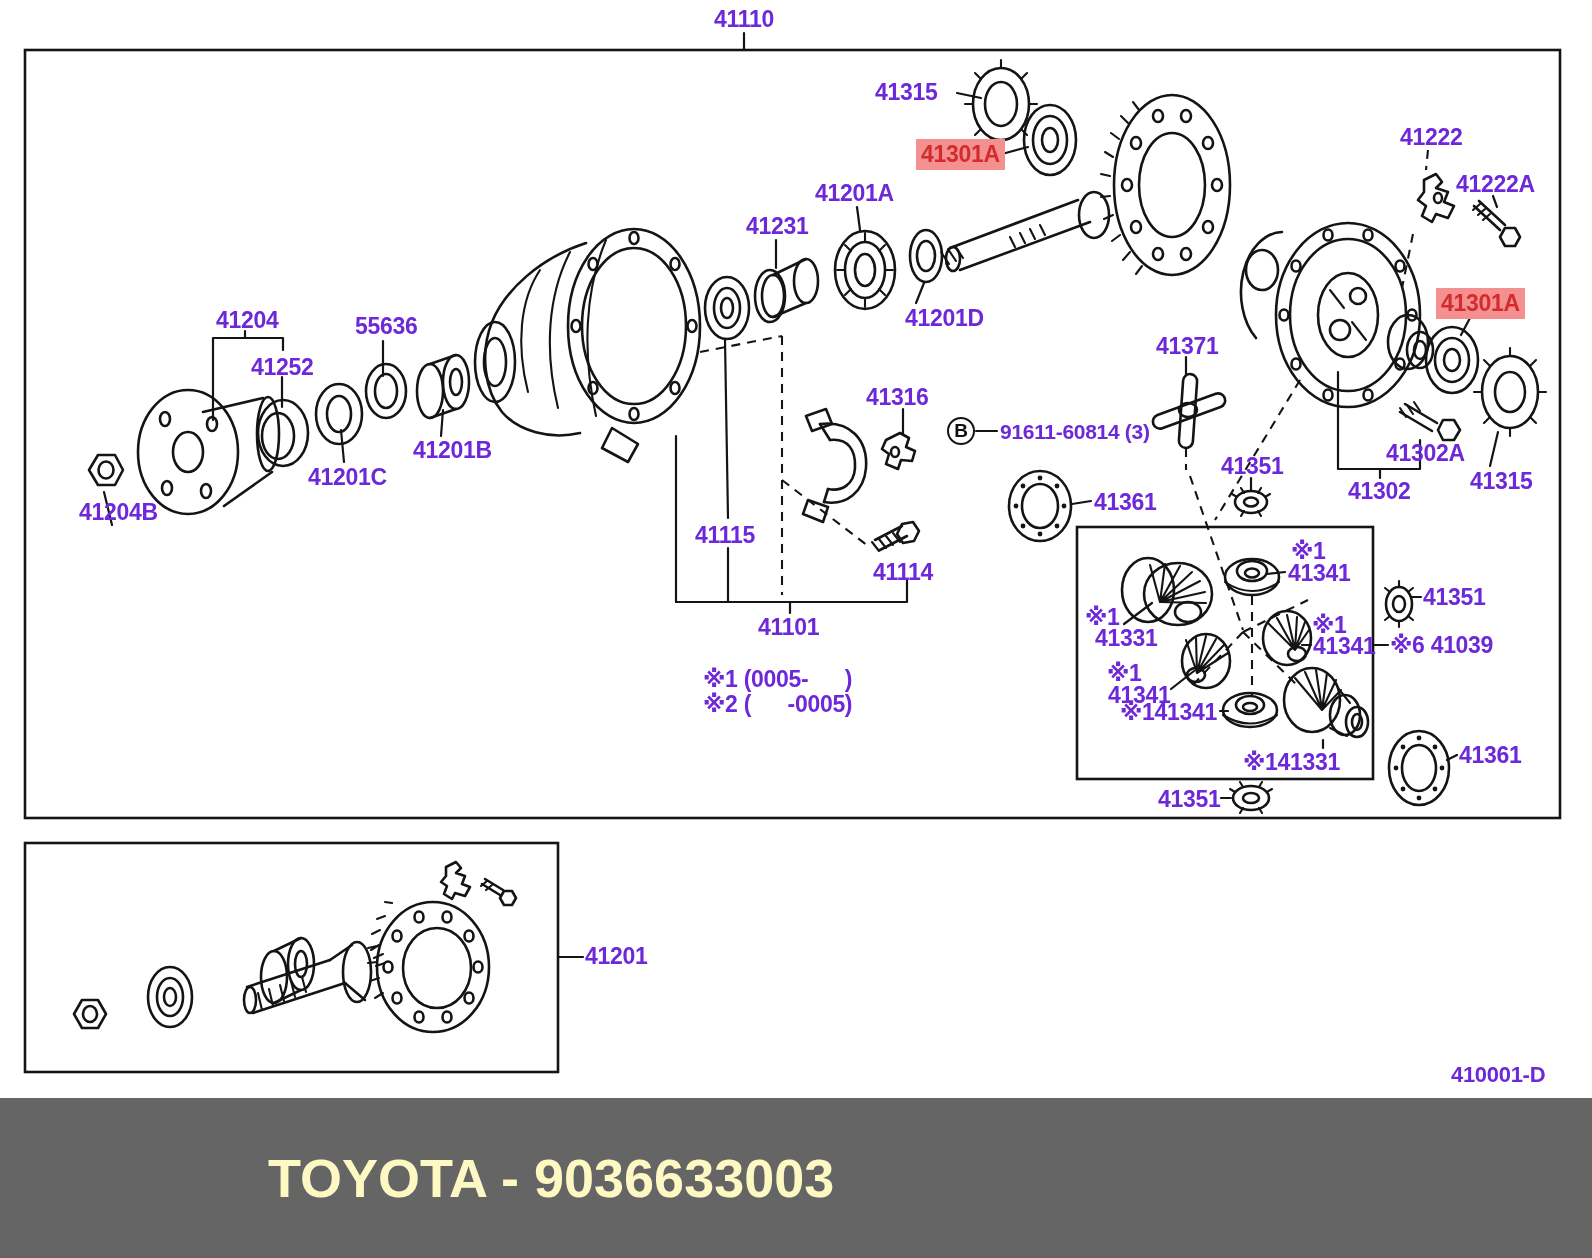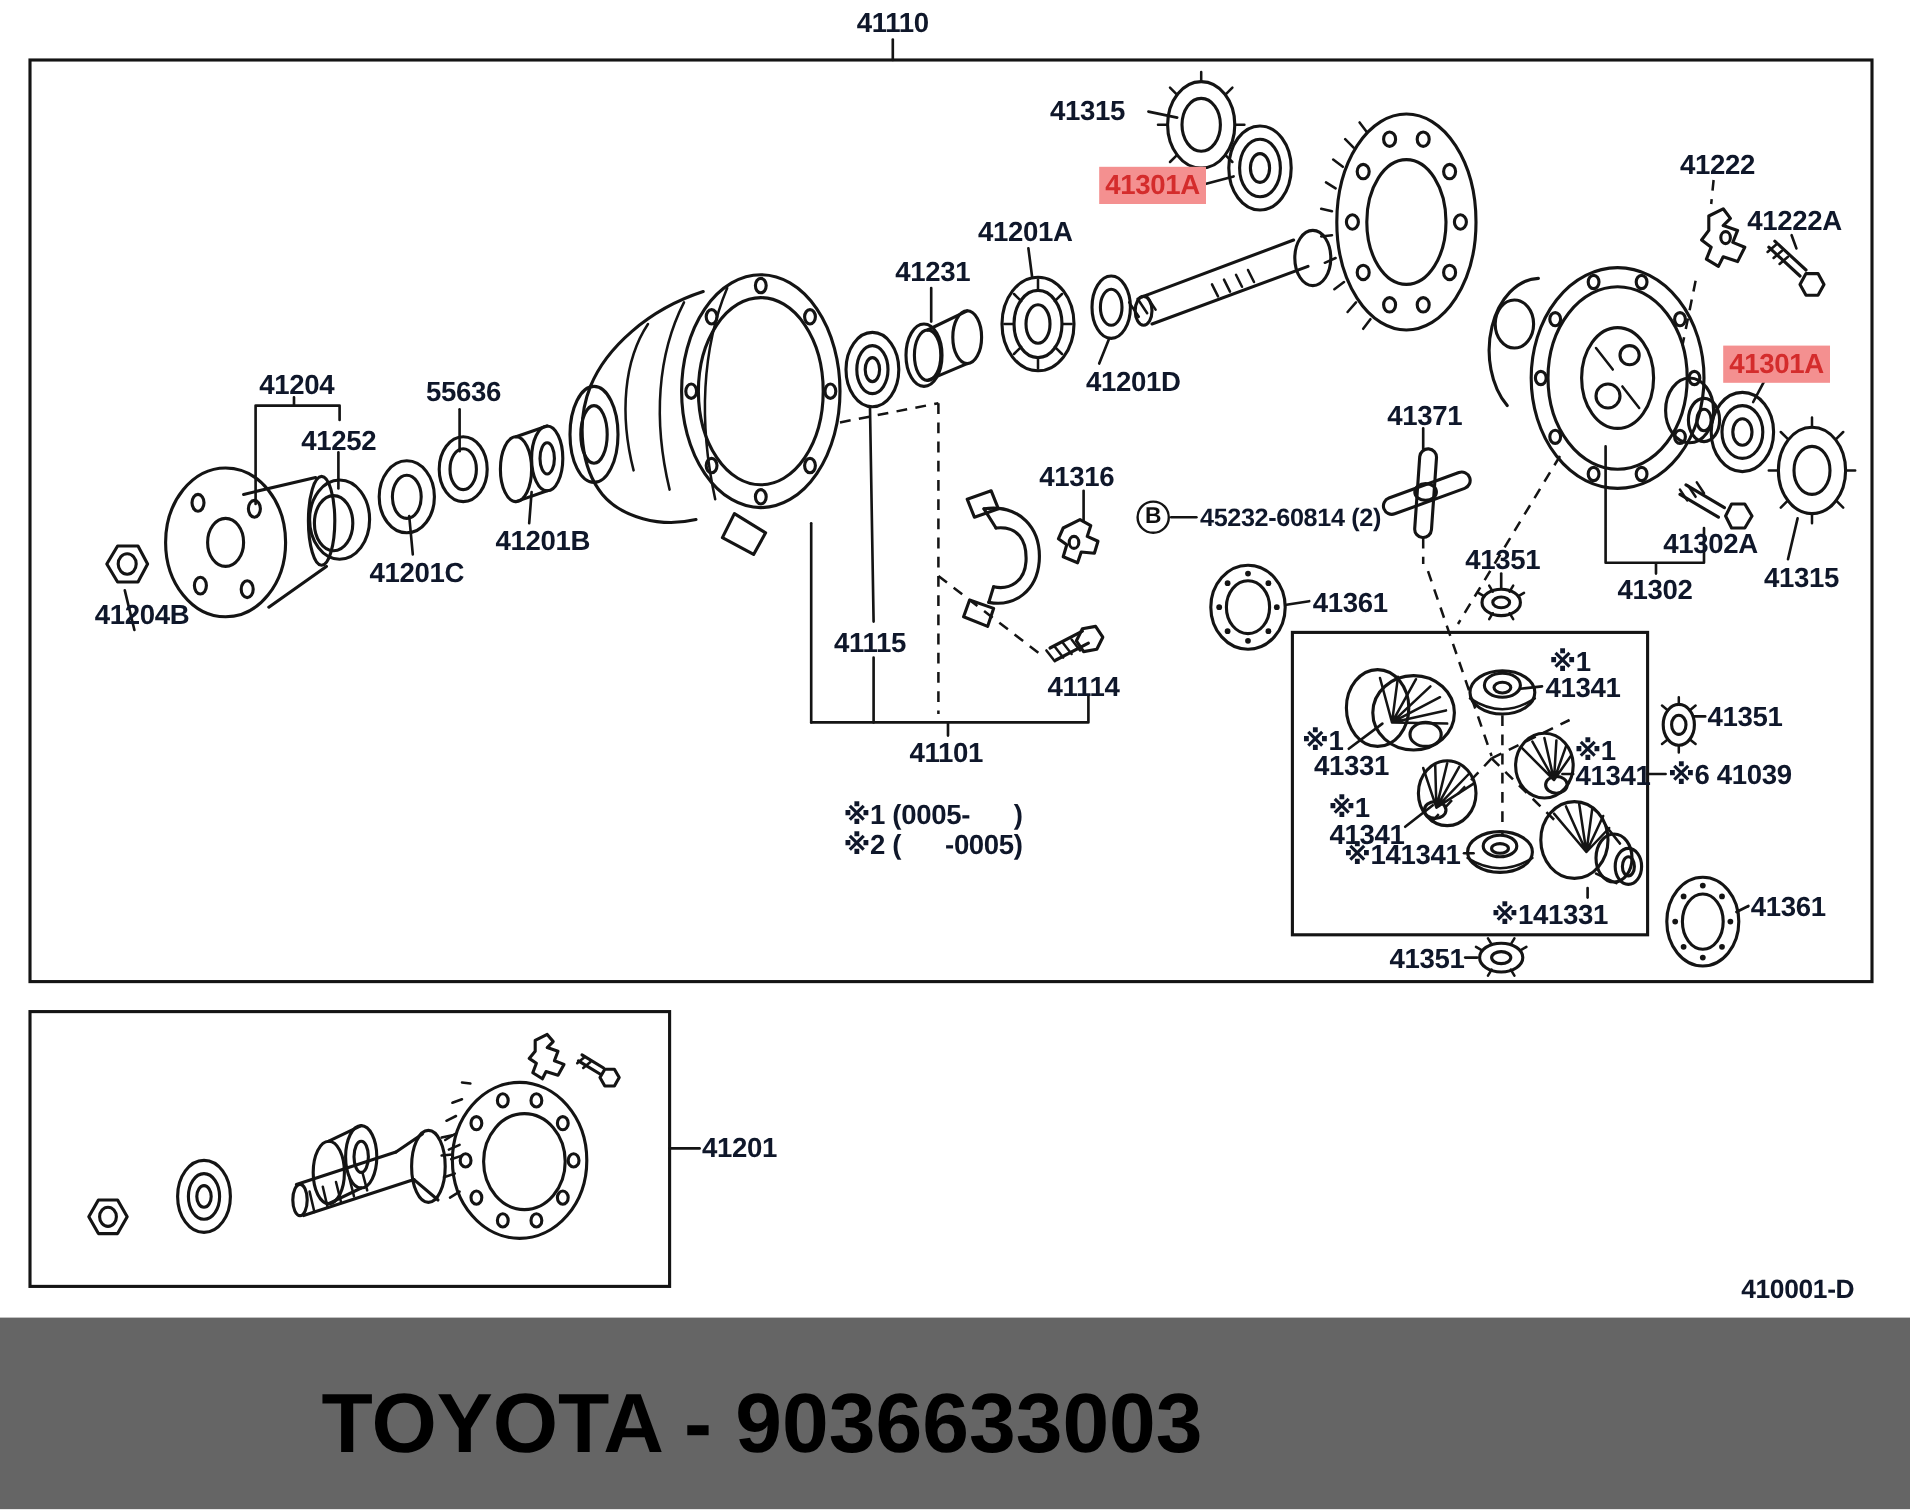--- a/index.html
+++ b/index.html
@@ -6,29 +6,29 @@
   .stage{position:relative;width:1592px;height:1258px;background:#ffffff;overflow:hidden;
          font-family:"Liberation Sans","DejaVu Sans",sans-serif;}
   svg{position:absolute;left:0;top:0;}
   .ln{stroke:#141414;fill:none;stroke-width:2.6;stroke-linecap:round;stroke-linejoin:round;}
   .thin{stroke-width:2.1;}
   .lead{stroke:#141414;fill:none;stroke-width:2.2;stroke-linecap:round;}
   .dash{stroke:#141414;fill:none;stroke-width:2.1;stroke-dasharray:9 7;}
   .box{stroke:#141414;fill:none;stroke-width:2.6;}
   .dot{fill:#141414;stroke:none;}
   #labels .plabel{position:absolute;font-weight:bold;font-size:23px;line-height:1.05;
-     color:#0f172a;letter-spacing:-0.3px;white-space:pre;}
+     color:#6d28d9;letter-spacing:-0.3px;white-space:pre;}
   #labels .plabel.hl{background:var(--hl-bg,#F49090);color:var(--hl-fg,#D42C2C);
      padding:3px 5px 4px 5px;}
   .badge-b{position:absolute;left:947px;top:417px;width:28px;height:28px;border:2.5px solid #141414;
      border-radius:50%;display:flex;align-items:center;justify-content:center;
      font-weight:bold;font-size:19px;color:#101010;background:#fff;box-sizing:border-box;}
   .footer{position:absolute;left:0;top:1098px;width:1592px;height:160px;background:var(--footer-bg,#656565);}
-  .footer span{position:absolute;top:53px;font-weight:bold;font-size:70px;line-height:1;
-     color:#000000;letter-spacing:0px;white-space:pre;}
+  .footer span{position:absolute;top:53px;font-weight:bold;font-size:54px;line-height:1;
+     color:#fef9c3;letter-spacing:0px;white-space:pre;}
   .footer .f-left{left:268px;}
   .footer .f-right{left:1008px;}
 </style>
 </head>
 <body>
 
 <div class="stage">
 
 <svg width="1592" height="1258" viewBox="0 0 1592 1258">
 
@@ -337,21 +337,21 @@
       <div class="plabel" style="left: 1456px; top: 172px;">41222A</div>
       <div class="plabel hl" style="left: 1436px; top: 288px;">41301A</div>
       <div class="plabel" style="left: 216px; top: 308px;">41204</div>
       <div class="plabel" style="left: 355px; top: 314px;">55636</div>
       <div class="plabel" style="left: 251px; top: 355px; text-align: right;">41252</div>
       <div class="plabel" style="left: 413px; top: 438px;">41201B</div>
       <div class="plabel" style="left: 308px; top: 465px;">41201C</div>
       <div class="plabel" style="left: 79px; top: 500px;">41204B</div>
       <div class="plabel" style="left: 1156px; top: 334px;">41371</div>
       <div class="plabel" style="left: 866px; top: 385px;">41316</div>
-      <div class="plabel" style="left: 1000px; top: 421px; font-size: 21px;">45232-60814 (2)</div>
+      <div class="plabel" style="left: 1000px; top: 421px; font-size: 21px;">91611-60814 (3)</div>
       <div class="plabel" style="left: 1221px; top: 454px;">41351</div>
       <div class="plabel" style="left: 1386px; top: 441px;">41302A</div>
       <div class="plabel" style="left: 1348px; top: 479px;">41302</div>
       <div class="plabel" style="left: 1470px; top: 469px;">41315</div>
       <div class="plabel" style="left: 1094px; top: 490px;">41361</div>
       <div class="plabel" style="left: 695px; top: 523px;">41115</div>
       <div class="plabel" style="left: 873px; top: 560px;">41114</div>
       <div class="plabel" style="left: 758px; top: 615px; text-align: right;">41101</div>
       <div class="plabel" style="left: 703px; top: 667px;">※1 (0005-      )</div>
       <div class="plabel" style="left: 703px; top: 692px;">※2 (      -0005)</div>

